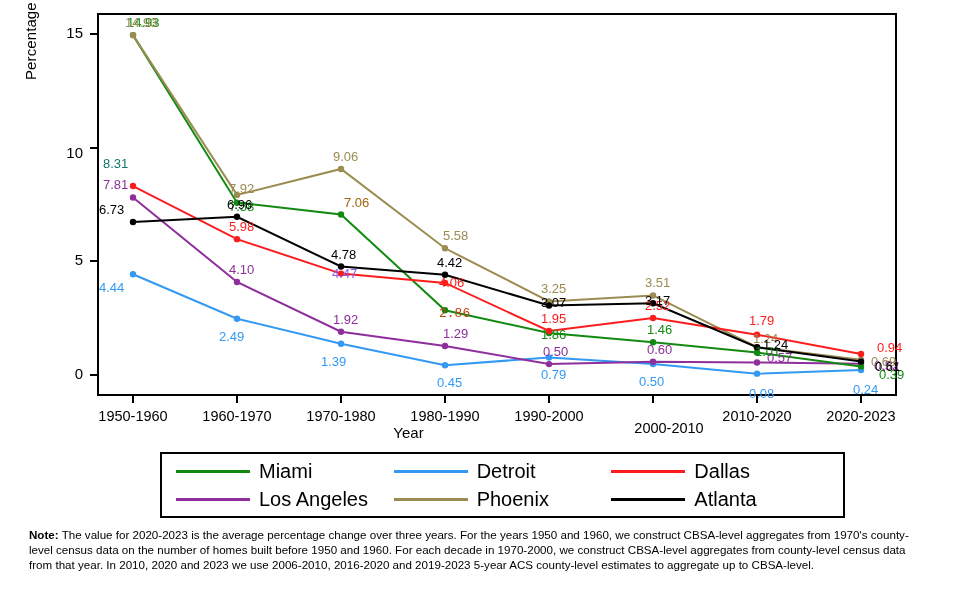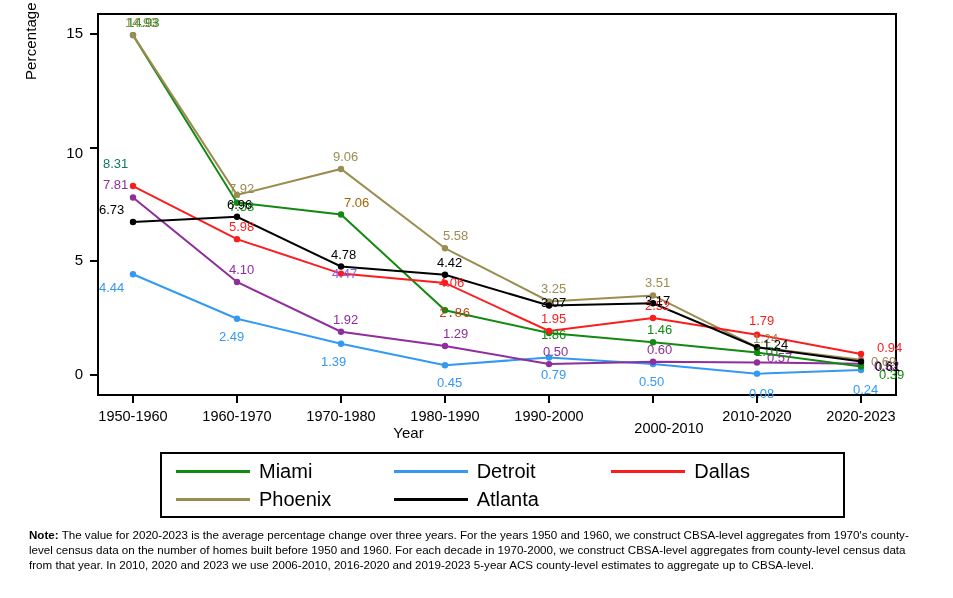--- a/index.html
+++ b/index.html
@@ -249,20 +249,24 @@
       </div>
       <div class="legend-item">
         <span class="legend-swatch" style="background: rgb(51, 153, 243);"></span>
         <span class="legend-text">Detroit</span>
       </div>
       <div class="legend-item">
         <span class="legend-swatch" style="background: rgb(251, 29, 29);"></span>
         <span class="legend-text">Dallas</span>
       </div>
       <div class="legend-item">
+        <span class="legend-swatch" style="background: rgb(142, 47, 156);"></span>
+        <span class="legend-text">Los Angeles</span>
+      </div>
+      <div class="legend-item">
         <span class="legend-swatch" style="background: rgb(155, 140, 82);"></span>
         <span class="legend-text">Phoenix</span>
       </div>
       <div class="legend-item">
         <span class="legend-swatch" style="background: rgb(0, 0, 0);"></span>
         <span class="legend-text">Atlanta</span>
       </div>
     </div>
 
   <div id="note">

